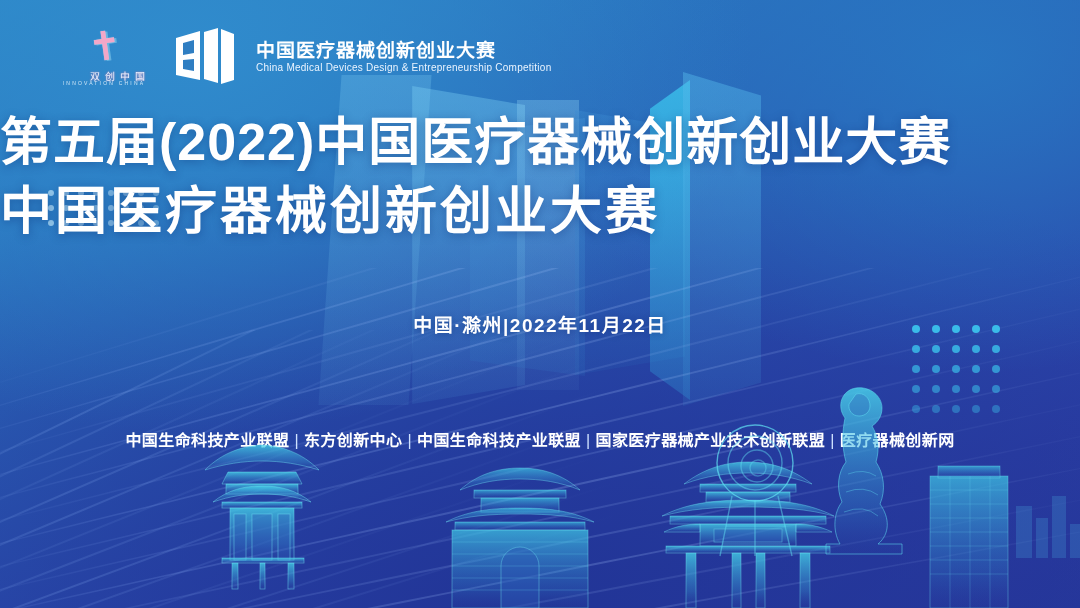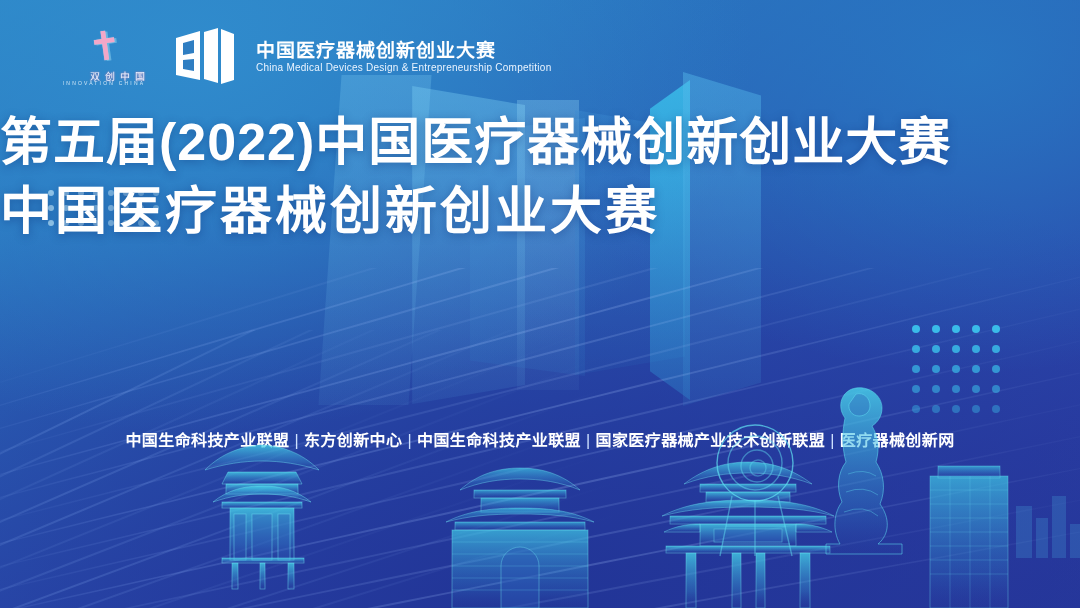--- a/index.html
+++ b/index.html
@@ -261,20 +261,21 @@
       </div>
     </div>
 
   </div>
 
   <div class="title-wrap">
     <div class="title1">第五届(2022)中国医疗器械创新创业大赛</div>
     <div class="title2">中国医疗器械创新创业大赛</div>
   </div>
 
+  <div class="datetime">中国·滁州|2022年11月22日</div>
 
   <div class="org-list" id="orgList"><span>中国生命科技产业联盟</span><span class="sep">|</span><span>东方创新中心</span><span class="sep">|</span><span>中国生命科技产业联盟</span><span class="sep">|</span><span>国家医疗器械产业技术创新联盟</span><span class="sep">|</span><span>医疗器械创新网</span></div>
 
   <div class="skyline">
     <svg viewBox="0 0 1080 180" preserveAspectRatio="none" aria-hidden="true">
       <defs>
         <linearGradient id="sky1" x1="0" y1="0" x2="0" y2="1">
           <stop offset="0%" stop-color="#45d2e8" stop-opacity="0.78"></stop>
           <stop offset="70%" stop-color="#3aa8dd" stop-opacity="0.28"></stop>
           <stop offset="100%" stop-color="#2f60b8" stop-opacity="0.05"></stop>

